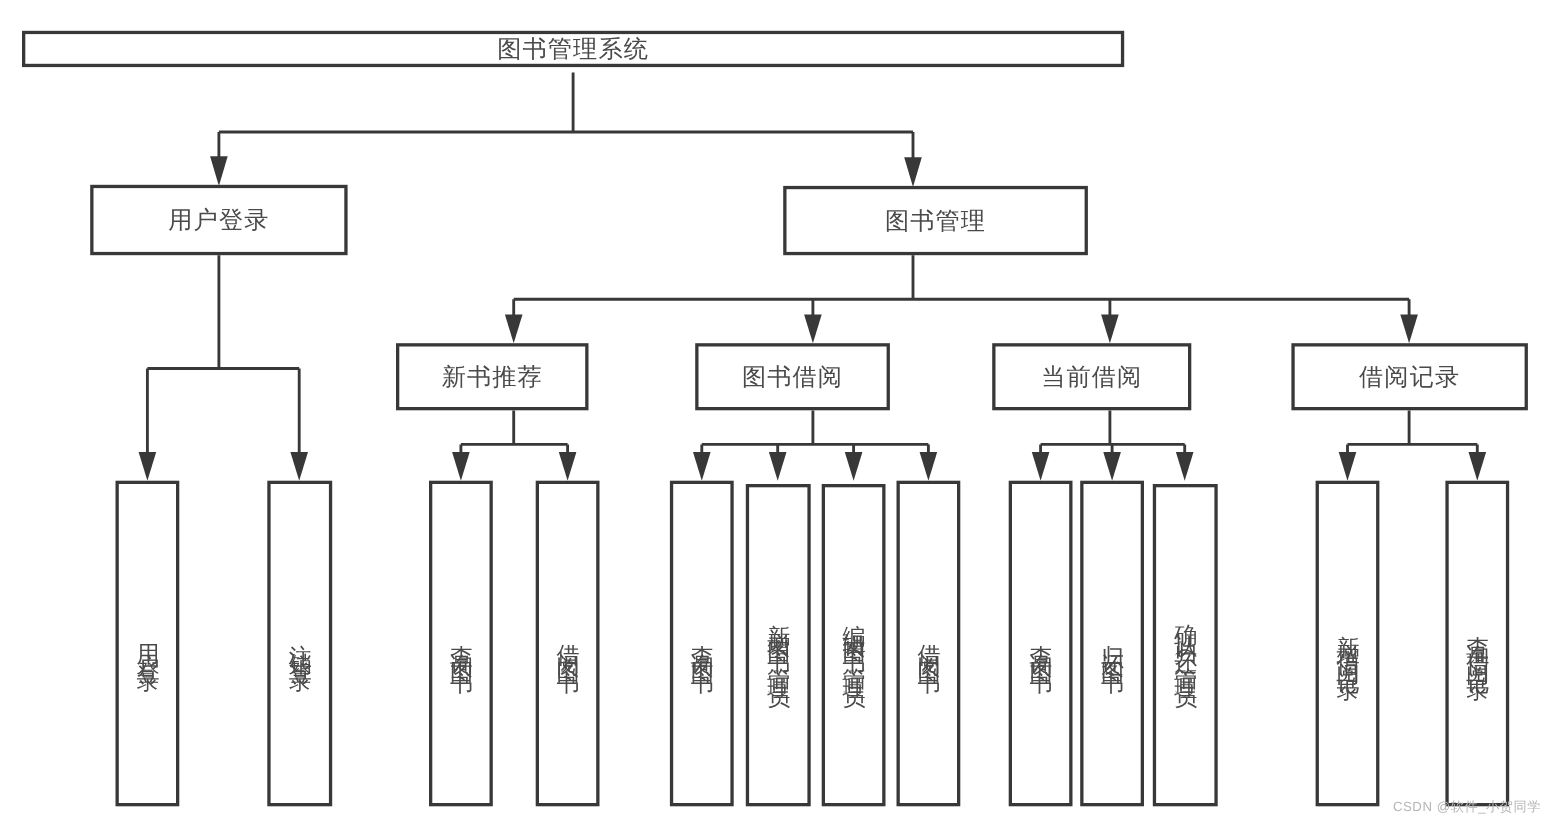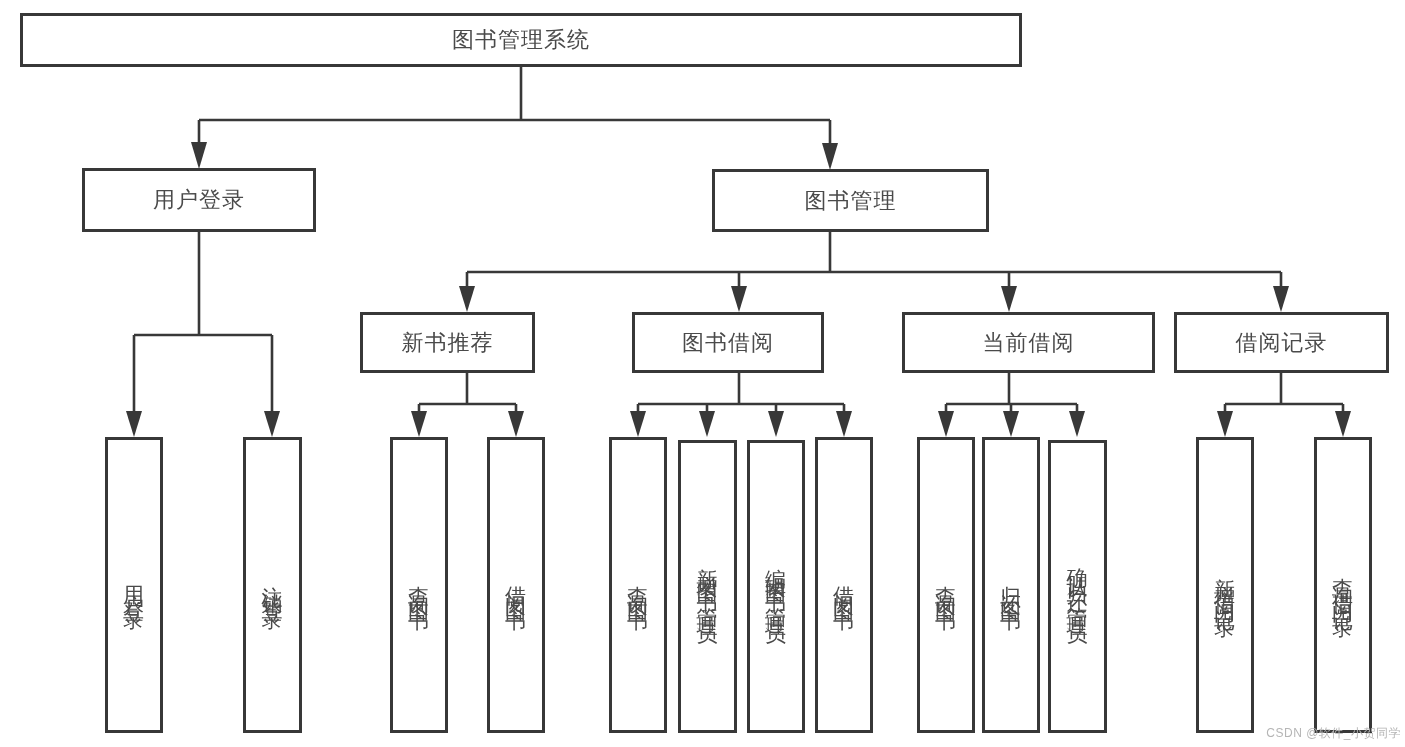--- a/index.html
+++ b/index.html
@@ -86,38 +86,38 @@
     <path d="M1009 373 V404 M946 404 H1077 M946 404 V413 M1011 404 V413 M1077 404 V413"></path>
     <polygon points="938,411 954,411 946,437"></polygon>
     <polygon points="1003,411 1019,411 1011,437"></polygon>
     <polygon points="1069,411 1085,411 1077,437"></polygon>
 
     <path d="M1281 373 V404 M1225 404 H1343 M1225 404 V413 M1343 404 V413"></path>
     <polygon points="1217,411 1233,411 1225,437"></polygon>
     <polygon points="1335,411 1351,411 1343,437"></polygon>
   </svg>
 
-  <div class="hbox" style="left:20px; top:13px; width:1002px; height:54px;">
+  <div class="hbox" style="left:20px; top:28px; width:1002px; height:33px;">
     <span class="label">图书管理系统</span>
   </div>
 
   <div class="hbox" style="left:82px; top:168px; width:234px; height:64px;">
     <span class="label">用户登录</span>
   </div>
   <div class="hbox" style="left:712px; top:169px; width:277px; height:63px;">
     <span class="label">图书管理</span>
   </div>
 
   <div class="hbox" style="left:360px; top:312px; width:175px; height:61px;">
     <span class="label">新书推荐</span>
   </div>
-  <div class="hbox" style="left:632px; top:312px; width:192px; height:61px;align-items:center;">
+  <div class="hbox" style="left:632px; top:312px; width:177px; height:61px;align-items:center;">
     <span class="label">图书借阅</span>
   </div>
-  <div class="hbox" style="left:902px; top:312px; width:253px; height:61px;">
+  <div class="hbox" style="left:902px; top:312px; width:181px; height:61px;">
     <span class="label">当前借阅</span>
   </div>
   <div class="hbox" style="left:1174px; top:312px; width:215px; height:61px;">
     <span class="label">借阅记录</span>
   </div>
 
   <div class="vbox" style="left:105px; top:437px; width:58px; height:296px;">
     <span class="label">用户登录</span>
   </div>
   <div class="vbox" style="left:243px; top:437px; width:59px; height:296px;">

